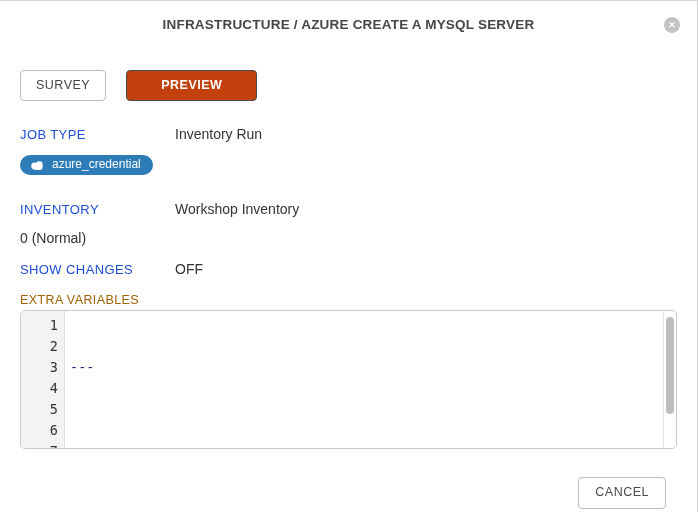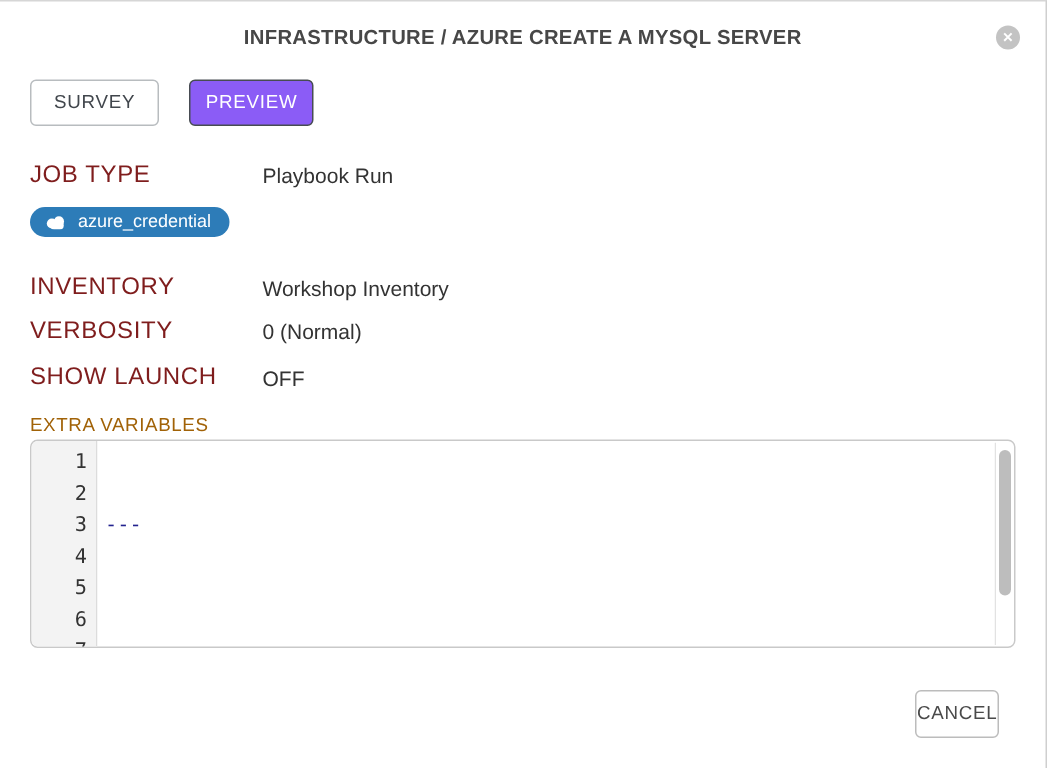--- a/index.html
+++ b/index.html
@@ -24,42 +24,43 @@
   }
   .close-btn {
     position:absolute; right:-3px; top:0;
     width:16px; height:16px; border-radius:50%;
     background:#c3c3c3; color:#ffffff;
     display:flex; align-items:center; justify-content:center;
     font-size:9px; font-weight:bold; cursor:pointer; line-height:1;
   }
 
   
-  .tabs { margin-top:21px; display:flex; gap:20px;text-align:right; }
+  .tabs { margin-top:38px; display:flex; gap:20px;text-align:right; }
   .tab {
     font-size:12.5px; letter-spacing:0.5px; border-radius:4px;
     padding:7px 15px; cursor:pointer; line-height:1.2;
   }
   .tab-inactive {
     background:#ffffff; border:1px solid #b8bcbf; color:#41464c;
   }
   .tab-active {
-    background:#8b5cf6; border:1px solid #474c52; color:#ffffff;
-    padding:7px 10px;
+    background:#c2410c; border:1px solid #474c52; color:#ffffff;
+    padding:7px 34px;
+    font-weight:bold;
   }
 
   
   .details { margin-top:23px; }
   .detail-row { display:flex; align-items:center; margin-bottom:11px; min-height:20px; }
   .detail-row.credential-row { margin-bottom:24px; }
   .detail-row.inventory-row { margin-bottom:9px; }
   .detail-row.show-changes-row { margin-bottom:14px; }
   .detail-label {
     width:155px; flex:0 0 155px;
-    font-size:16px; color:#7f1d1d; letter-spacing:0.4px;
+    font-size:13px; color:#1d4ed8; letter-spacing:0.4px;
   }
   .detail-value { font-size:14px; color:#333; }
   .cred-badge {
     display:inline-flex; align-items:center; gap:7px;
     background:#2d7cb8; color:#ffffff;
     border-radius:10px; padding:3px 12px 4px 10px;
     font-size:12px; cursor:pointer; line-height:1.1;justify-content:space-between;
   }
   .cloud-icon { display:inline-flex; }
 
@@ -92,21 +93,21 @@
     background:#bdbdbd; border-radius:4px; cursor:grab;
   }
 
   
   .footer {
     margin-top:28px; display:flex; justify-content:flex-end; gap:28px;
     padding-right:11px;
   }
   .btn {
     font-size:12.5px; letter-spacing:0.5px; border-radius:4px;
-    padding:8px 0; cursor:pointer; line-height:1.1;
+    padding:8px 16px; cursor:pointer; line-height:1.1;
   }
   .btn-cancel { background:#ffffff; border:1px solid #bcbcbc; color:#4a4a4a; }
   .btn-launch { background:#55a85a; border:1px solid #4c9950; color:#ffffff; }
 </style>
 </head>
 <body>
 
 <div class="modal">
 
   <div class="modal-header">
@@ -116,21 +117,21 @@
 
   <div class="tabs">
     <div class="tab tab-inactive">SURVEY</div>
     <div class="tab tab-active">PREVIEW</div>
   </div>
 
   <div class="details">
 
     <div class="detail-row">
       <div class="detail-label">JOB TYPE</div>
-      <div class="detail-value">Playbook Run</div>
+      <div class="detail-value">Inventory Run</div>
     </div>
 
     <div class="detail-row credential-row">
       <div class="cred-badge">
         <span class="cloud-icon">
           <svg width="15" height="10" viewBox="0 0 15 10" fill="#ffffff" xmlns="http://www.w3.org/2000/svg">
             <circle cx="4.6" cy="6" r="3.4"></circle>
             <circle cx="9.3" cy="4.6" r="3.4"></circle>
             <rect x="3.5" y="4.6" width="9" height="5.4" rx="2.7"></rect>
           </svg>
@@ -138,26 +139,25 @@
         <span>azure_credential</span>
       </div>
     </div>
 
     <div class="detail-row inventory-row">
       <div class="detail-label">INVENTORY</div>
       <div class="detail-value">Workshop Inventory</div>
     </div>
 
     <div class="detail-row">
-      <div class="detail-label">VERBOSITY</div>
       <div class="detail-value">0 (Normal)</div>
     </div>
 
     <div class="detail-row show-changes-row">
-      <div class="detail-label">SHOW LAUNCH</div>
+      <div class="detail-label">SHOW CHANGES</div>
       <div class="detail-value">OFF</div>
     </div>
 
   </div>
 
   <div class="ev-label">EXTRA VARIABLES</div>
 
   <div class="editor">
     <div class="gutter">
       <div>1</div>

